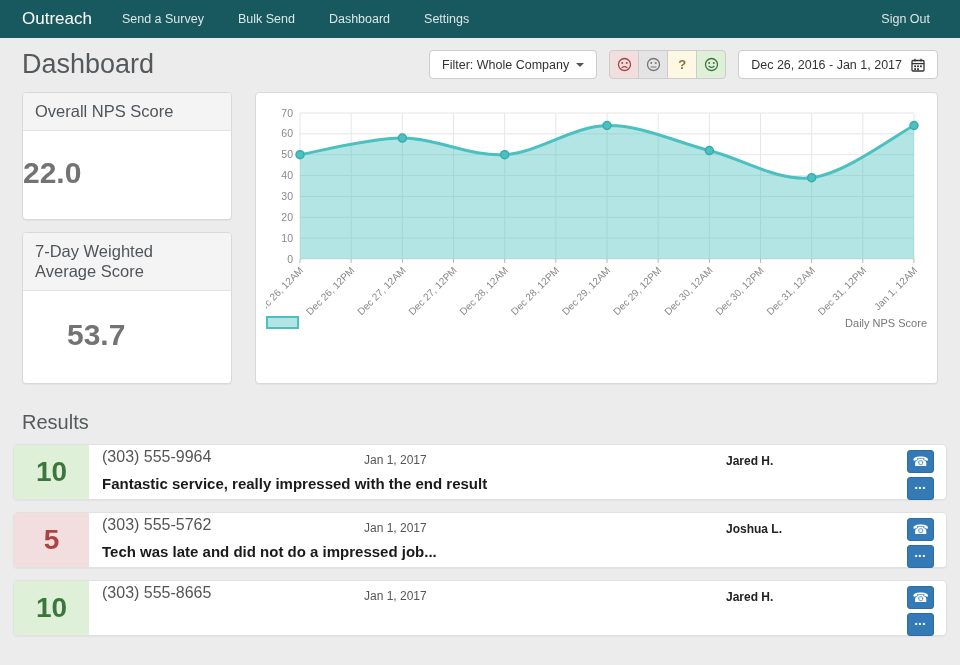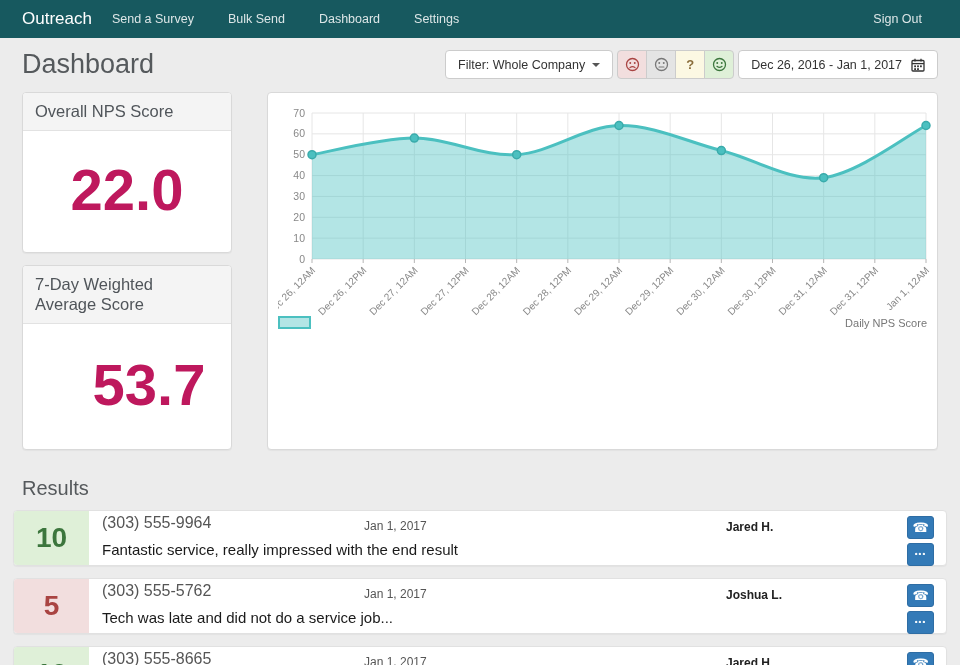--- a/index.html
+++ b/index.html
@@ -4,67 +4,67 @@
 <style>
   * { box-sizing: border-box; margin: 0; padding: 0; }
   html,body { width: 960px; height: 665px; }
   body {
     background: #ececec;
     font-family: "Liberation Sans", sans-serif;
     overflow: hidden;
   }
   
   .navbar { height: 38px; display: flex; align-items: center; padding: 0 22px; background:#17595f; }
-  .brand { color: #fff; font-size: 17px; margin-right: 20px; cursor: pointer; }
+  .brand { color: #fff; font-size: 17px; margin-right: 30px; cursor: pointer; }
   .nav-item { color: rgba(255,255,255,.85); font-size: 12.5px; margin-right: 34px; cursor: pointer; }
   .nav-spacer { flex: 1; }
-  .sign-out { color: rgba(255,255,255,.85); font-size: 12.5px; cursor: pointer; margin-right: 16px; }
+  .sign-out { color: rgba(255,255,255,.85); font-size: 12.5px; cursor: pointer; margin-right: 8px; }
   
   .container { padding: 0 22px; }
   .header-row { display: flex; align-items: center; justify-content: space-between; margin: 11px 0 12px; }
   .page-title { font-size: 27px; color: #55595c; font-weight: 400; }
-  .filter-controls { display: flex; gap: 4px; align-items: center; }
+  .filter-controls { display: flex; gap: 12px; align-items: center; }
   .btn { background: #fff; border: 1px solid #ccc; border-radius: 4px; height: 29px;
          font-size: 12.5px; color: #333; display: flex; align-items: center; padding: 0 12px; cursor: pointer; }
   .caret { width: 0; height: 0; border-left: 4px solid transparent; border-right: 4px solid transparent;
            border-top: 4px solid #555; margin-left: 7px; }
   .btn-group { display: flex; }
   .sent-btn { width: 30px; height: 29px; display: flex; align-items: center; justify-content: center;
               border: 1px solid #ccc; margin-left: -1px; font-size: 13px; font-weight: bold; cursor: pointer; }
   .sent-btn:first-child { border-radius: 4px 0 0 4px; margin-left: 0; }
   .sent-btn:last-child { border-radius: 0 4px 4px 0; }
   .date-btn svg { margin-left: 9px; }
   
-  .main-grid { display: flex; gap: 35px; align-items: stretch; }
+  .main-grid { display: flex; gap: 23px; align-items: stretch; }
   .left-col { width: 210px; display: flex; flex-direction: column; gap: 12px; }
   .card { background: #fff; border: 1px solid #d9d9d9; border-radius: 4px;
           box-shadow: 0 1px 1px rgba(0,0,0,.04); overflow: hidden; }
   .card-header { background: #f4f4f4; border-bottom: 1px solid #e2e2e2; padding: 8px 12px;
                  font-size: 16.5px; color: #50555a; line-height: 1.25; }
   .score-card .card-header span { display: inline-block; max-width: 165px; }
-  .card-value { font-size: 58px; font-weight: bold; color: #be185d; text-align: center; padding: 25px 0 29px; }
+  .card-value { font-size: 30px; font-weight: bold; color: #737373; text-align: left; padding: 25px 0 29px; }
   .score-card:last-child .card-value { padding: 27px 0 31px; margin-left: 44px; }
   .chart-card { flex: 1; }
   .chart-body { padding: 8px 10px 8px; }
   .chart-svg { display: block; }
   .legend { display: flex; justify-content: space-between; align-items: center; gap: 9px; padding: 0 0 6px; }
   .legend-swatch { width: 33px; height: 13px; border: 2px solid; }
   .legend-label { font-size: 11px; color: #777; }
   
   .results-title { font-size: 20px; color: #55595c; font-weight: 400; margin: 27px 0 10px; }
   .results-list { margin: 0 -9px; }
   .result-row { position: relative; background: #fff; border: 1px solid #e1e1e1; border-radius: 4px;
                 height: 56px; margin-bottom: 12px; box-shadow: 0 1px 1px rgba(0,0,0,.04); }
   .score-badge { position: absolute; left: 0; top: 0; bottom: 0; width: 75px;
                  display: flex; align-items: center; justify-content: center;
                  font-size: 28px; font-weight: bold; border-radius: 3px 0 0 3px; }
   .row-phone   { position: absolute; left: 88px;  top: 3px;  font-size: 16px; color: #555; }
   .row-date    { position: absolute; left: 350px; top: 8px;  font-size: 12px; color: #555; }
   .row-name    { position: absolute; left: 712px; top: 9px;  font-size: 12px; font-weight: bold; color: #222; }
-  .row-comment { position: absolute; left: 88px;  top: 30px; font-size: 15px; color: #1a1a1a; }
+  .row-comment { position: absolute; left: 88px;  top: 30px; font-size: 15px; color: #1a1a1a; font-weight: bold; }
   .row-actions { position: absolute; right: 12px; top: 5px; display: flex; flex-direction: column; gap: 4px; }
   .action-btn { width: 27px; height: 23px; background: #337ab7; border: 1px solid #2e6da4; border-radius: 3px;
                 color: #fff; display: flex; align-items: center; justify-content: center; cursor: pointer; }
   .call-glyph { font-family: "DejaVu Sans", sans-serif; font-size: 13px; line-height: 1; }
   .more-glyph { font-size: 8px; letter-spacing: 1px; font-weight: bold; line-height: 1; }
 </style>
 </head>
 <body>
 
 <div class="navbar" style="background-color: rgb(23, 89, 95);">
@@ -243,21 +243,21 @@
         <span class="more-glyph">•••</span>
       </button>
     </div>
   </div>
 
   <div class="result-row">
     <div class="score-badge" style="background: rgb(242, 222, 222); color: rgb(169, 68, 66);">5</div>
     <span class="row-phone">(303) 555-5762</span>
     <span class="row-date">Jan 1, 2017</span>
     <span class="row-name">Joshua L.</span>
-    <span class="row-comment">Tech was late and did not do a service job...</span>
+    <span class="row-comment">Tech was late and did not do a impressed job...</span>
     <div class="row-actions">
       <button class="action-btn">
         <span class="call-glyph">☎</span>
       </button>
       <button class="action-btn">
         <span class="more-glyph">•••</span>
       </button>
     </div>
   </div>
 

